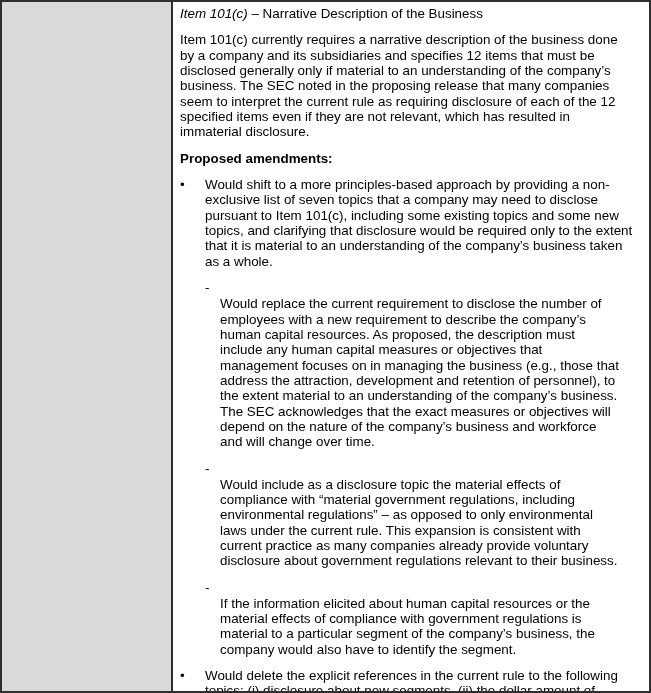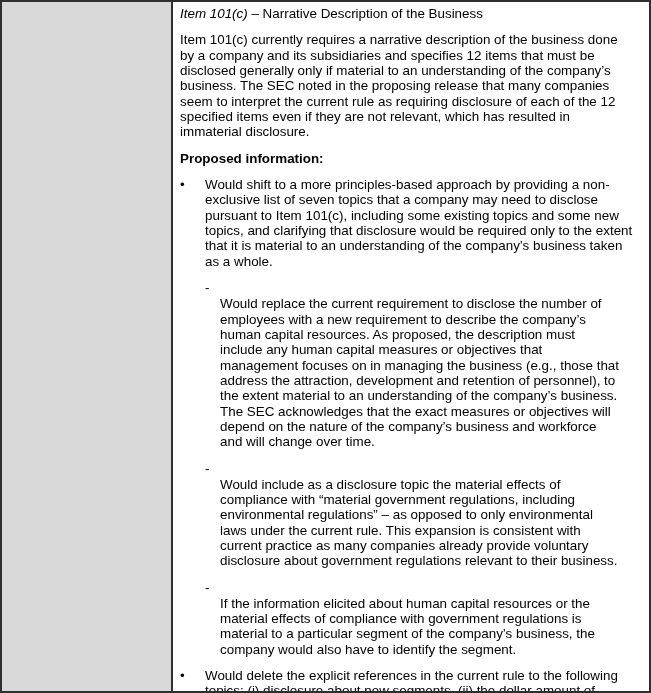--- a/index.html
+++ b/index.html
@@ -67,21 +67,21 @@
   <div class="doc-table">
 
     <div class="cell-left"></div>
 
     <div class="cell-right">
 
       <p class="block title-line"><span class="ital">Item 101(c)</span><span> – Narrative Description of the Business</span></p>
 
       <p class="block para">Item 101(c) currently requires a narrative description of the business done by a company and its subsidiaries and specifies 12 items that must be disclosed generally only if material to an understanding of the company’s business. The SEC noted in the proposing release that many companies seem to interpret the current rule as requiring disclosure of each of the 12 specified items even if they are not relevant, which has resulted in immaterial disclosure.</p>
 
-      <p class="block heading-bold">Proposed information:</p>
+      <p class="block heading-bold">Proposed amendments:</p>
 
       <div class="block l1">
         <span class="mk">•</span>
         <span class="tx">Would shift to a more principles-based approach by providing a non-exclusive list of seven topics that a company may need to disclose pursuant to Item 101(c), including some existing topics and some new topics, and clarifying that disclosure would be required only to the extent that it is material to an understanding of the company’s business taken as a whole.</span>
       </div>
 
       <div class="block l2">
         <span class="mk">-</span>
         <span class="tx">Would replace the current requirement to disclose the number of employees with a new requirement to describe the company’s human capital resources. As proposed, the description must include any human capital measures or objectives that management focuses on in managing the business (e.g., those that address the attraction, development and retention of personnel), to the extent material to an understanding of the company’s business. The SEC acknowledges that the exact measures or objectives will depend on the nature of the company’s business and workforce and will change over time.</span>
       </div>

